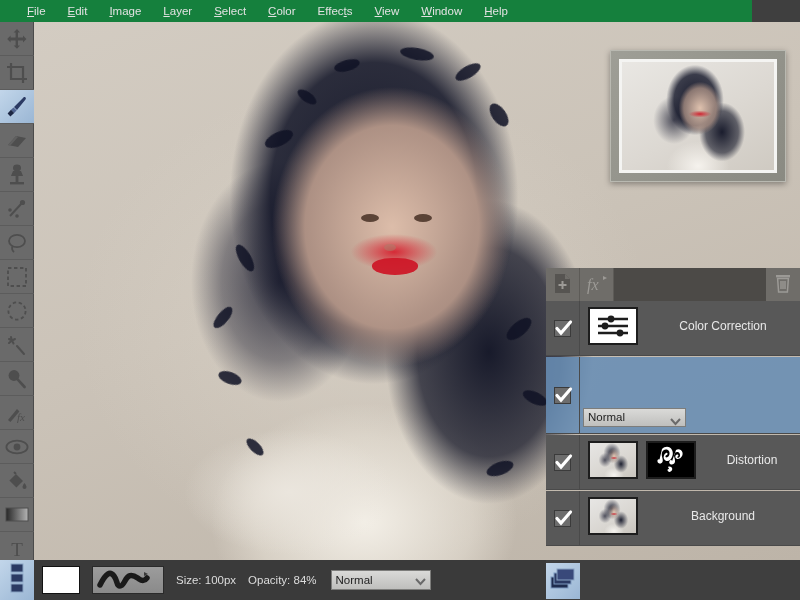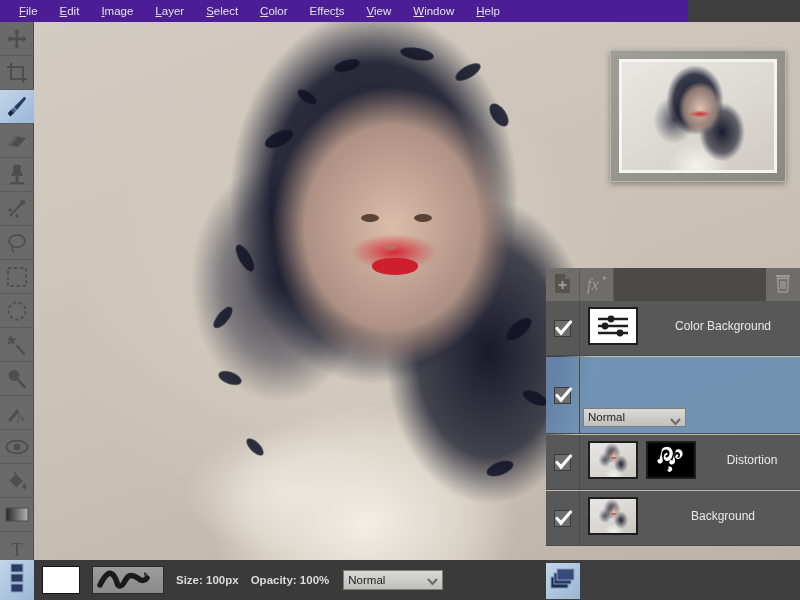--- a/index.html
+++ b/index.html
@@ -6,23 +6,23 @@
   html,body { width:800px; height:600px; overflow:hidden; }
   body {
     font-family:"Liberation Sans", sans-serif;
     background:#3f3f3f;
     position:relative;
     -webkit-font-smoothing:antialiased;
   }
 
   
   #menubar {
-    position:absolute; left:0; top:0; width:688px; height:22px;
-    background:#4c1d95; display:flex; align-items:center;
-    padding-left:8px; z-index:60;
+    position:absolute; left:0; top:0; width:752px; height:22px;
+    background:#15803d; display:flex; align-items:center;
+    padding-left:16px; z-index:60;
   }
   .menu-item {
     color:#e2e2e2; font-size:11.5px; padding:0 11px; line-height:22px;
     cursor:default; white-space:nowrap;
   }
   .menu-item u { text-decoration:underline; }
 
   
   #toolbar {
     position:absolute; left:0; top:22px; width:34px; height:538px;
@@ -181,21 +181,21 @@
   #color-swatch {
     width:38px; height:28px; background:#fff; border:1px solid #121212;
     margin-left:8px; flex:0 0 38px; cursor:pointer;
   }
   #brush-preview {
     width:72px; height:28px; background:linear-gradient(#9c9c9c,#8a8a8a);
     border:1px solid #2a2a2a; margin-left:12px; flex:0 0 72px;
     display:flex; align-items:center; justify-content:center; cursor:pointer;
     position:relative; overflow:hidden;
   }
-  .bb-label { color:#dcdcdc; font-size:11.5px; margin-left:12px; white-space:nowrap;font-weight:bold; }
+  .bb-label { color:#dcdcdc; font-size:11.5px; margin-left:12px; white-space:nowrap; }
   #bb-blend {
     width:100px; height:20px; background:linear-gradient(#dadad8,#bfbfbd);
     border:1px solid #7d7d7b; font-size:11.5px; color:#222;
     margin-left:14px; padding-left:4px; display:flex; align-items:center;
     position:relative; cursor:pointer; flex:0 0 100px;
   }
   #bb-right {
     position:absolute; left:546px; top:0; width:254px; height:40px;
     background:#3f3f3f; display:flex; align-items:center;
   }
@@ -473,21 +473,21 @@
           <g stroke="#1d1d1d" stroke-width="2.4">
               <path d="M5 8h30M5 15h30M5 22h30"></path>
             </g>
           <g fill="#1d1d1d">
               <circle cx="18" cy="8" r="3.4"></circle>
               <circle cx="12" cy="15" r="3.4"></circle>
               <circle cx="27" cy="22" r="3.4"></circle>
             </g>
         </svg>
       </div>
-      <span class="layer-name">Color Background</span>
+      <span class="layer-name">Color Correction</span>
     </div>
   </div>
 
   <div class="layer-row sel" style="top:89px;height:77px;">
     <div class="lr-check">
       <div class="checkbox">
         <svg width="19" height="19" viewBox="0 0 19 19">
             <path d="M3 9.5l4 4.6L16.5 3" stroke="#fff" stroke-width="3.2" fill="none" stroke-linecap="round"></path>
           </svg>
       </div>
@@ -558,21 +558,21 @@
   <div id="brush-preview">
     <span>
       <svg width="64" height="24" viewBox="0 0 64 24">
         <path d="M4 19c6-12 10-14 14-9 4 5 2 10 6 10 4 0 5-8 9-10 4-2 7 1 10 3 3 2 6 2 8-1" stroke="#1a1a1a" stroke-width="5.5" fill="none" stroke-linecap="round" stroke-linejoin="round" filter="blur(0.4px)"></path>
         <path d="M48 6l4 2-4 2z" fill="#3a3a3a"></path>
       </svg>
     </span>
   </div>
 
   <span class="bb-label">Size: 100px</span>
-  <span class="bb-label">Opacity: 100%</span>
+  <span class="bb-label">Opacity: 84%</span>
 
   <div id="bb-blend">
     <span>Normal</span>
     <span class="blend-arrow">
       <svg width="11" height="8" viewBox="0 0 11 8">
           <path d="M1 1l4.5 5L10 1" stroke="#6a6a6a" stroke-width="2" fill="none"></path>
         </svg>
     </span>
   </div>
 

